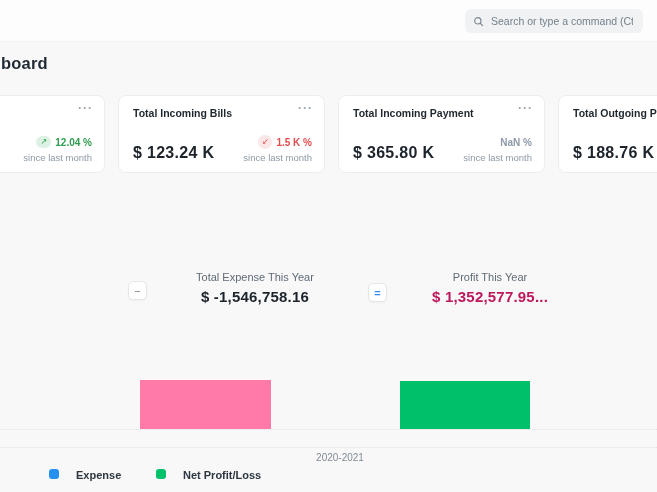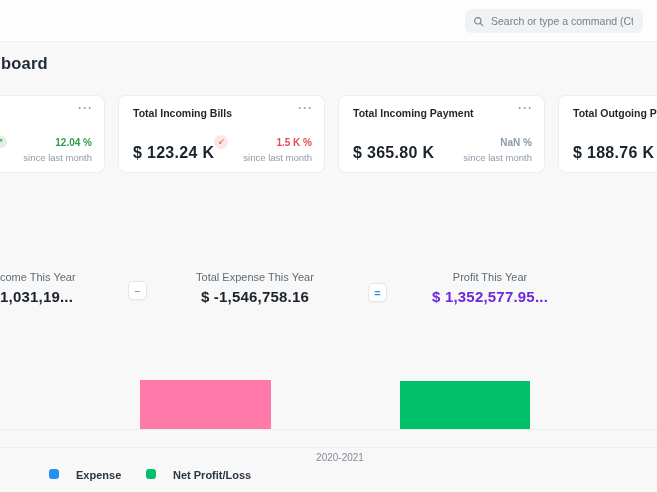--- a/index.html
+++ b/index.html
@@ -19,55 +19,55 @@
   .page-title{position:absolute;left:1px;top:54px;font-size:16.5px;font-weight:700;color:#1f2933;letter-spacing:.2px;}
 
   
   .card{position:absolute;top:95px;height:78px;background:#ffffff;border:1px solid #ebeef0;border-radius:8px;
         box-sizing:border-box;padding:11px 14px;}
   .card-title{font-size:10.5px;font-weight:600;color:#1f272e;white-space:nowrap;}
   .card-dots{position:absolute;top:5px;right:11px;color:#9aa4ad;font-size:12px;font-weight:700;letter-spacing:1px;cursor:pointer;}
   .card-value{position:absolute;left:14px;bottom:10px;font-size:16px;font-weight:700;color:#1c232b;letter-spacing:.3px;white-space:nowrap;}
   .card-right{position:absolute;right:12px;bottom:9px;text-align:right;}
   .badge-row{display:flex;align-items:center;justify-content:flex-end;gap:4px;margin-bottom:3px;height:14px;}
-  .change-text{font-size:10px;font-weight:700;white-space:nowrap;margin-left:44px;}
+  .change-text{font-size:10px;font-weight:700;white-space:nowrap;}
   .green-text{color:#2e9e4f;}
   .red-text{color:#e24c4c;}
   .gray-text{color:#8d99a6;font-weight:600;}
   .pill{display:inline-flex;align-items:center;justify-content:center;width:15px;height:12px;border-radius:7px;
         background:#ddf2e4;color:#28a745;font-size:8px;line-height:1;}
   .circ{display:inline-flex;align-items:center;justify-content:center;width:14px;height:14px;border-radius:50%;
         background:#fbe7e7;color:#e24c4c;font-size:8px;line-height:1;}
   .since{font-size:9.5px;color:#8d99a6;white-space:nowrap;}
 
   
   .sum-label{font-size:11px;color:#5f6b76;white-space:nowrap;}
   .sum-value{font-size:15px;font-weight:700;color:#1c232b;white-space:nowrap;letter-spacing:.2px;}
   .sum-income{position:absolute;left:0;top:271px;text-align:left;}
   .sum-expense{position:absolute;left:145px;width:220px;top:271px;text-align:center;}
   .sum-profit{position:absolute;left:380px;width:220px;top:271px;text-align:center;}
   .sum-value{margin-top:5px;}
-  .profit-green{color:#6d28d9;}
+  .profit-green{color:#be185d;}
   .op-btn{position:absolute;width:19px;height:19px;background:#ffffff;border:1px solid #e4e7ea;border-radius:5px;
           box-shadow:0 1px 2px rgba(0,0,0,.04);display:flex;align-items:center;justify-content:center;
           font-size:11px;color:#74808b;cursor:pointer;box-sizing:border-box;}
   .op-minus{left:128px;top:281px;}
   .op-equals{left:368px;top:283px;color:#2d8df0;font-weight:700;}
 
   
   .gridline{position:absolute;left:0;right:0;height:0;border-top:1px dotted #e2e2e5;}
   .grid-zero{top:429px;}
   .grid-base{top:447px;}
   .bar{position:absolute;}
   .bar-expense{left:140px;top:380px;width:131px;height:49px;}
   .bar-profit{left:400px;top:381px;width:130px;height:48px;}
   .x-label{position:absolute;left:290px;top:452px;width:100px;text-align:center;font-size:10px;color:#828a96;}
   .legend-item{position:absolute;top:469px;display:flex;gap:17px;}
   .legend-1{left:49px;}
-  .legend-2{left:135px;padding-left:11px;}
+  .legend-2{left:145px;padding-left:11px;}
   .swatch{width:10px;height:10px;border-radius:3px;}
   .legend-label{font-size:11px;font-weight:600;color:#2b3640;white-space:nowrap;}
 </style>
 </head>
 <body>
 
 <div id="app">
 
   <div class="navbar">
     <div class="searchbox">
@@ -115,24 +115,20 @@
       </div>
       <div class="since">since last month</div>
     </div>
   </div>
 
   <div class="card" style="left:558px;width:207px;">
     <div class="card-title">Total Outgoing Payment</div>
     <div class="card-value">$ 188.76 K</div>
   </div>
 
-  <div class="sum-income">
-    <div class="sum-label">come This Year</div>
-    <div class="sum-value">1,031,19...</div>
-  </div>
 
   <div class="op-btn op-minus">
     <span>−</span>
   </div>
 
   <div class="sum-expense">
     <div class="sum-label">Total Expense This Year</div>
     <div class="sum-value">$ -1,546,758.16</div>
   </div>
 

